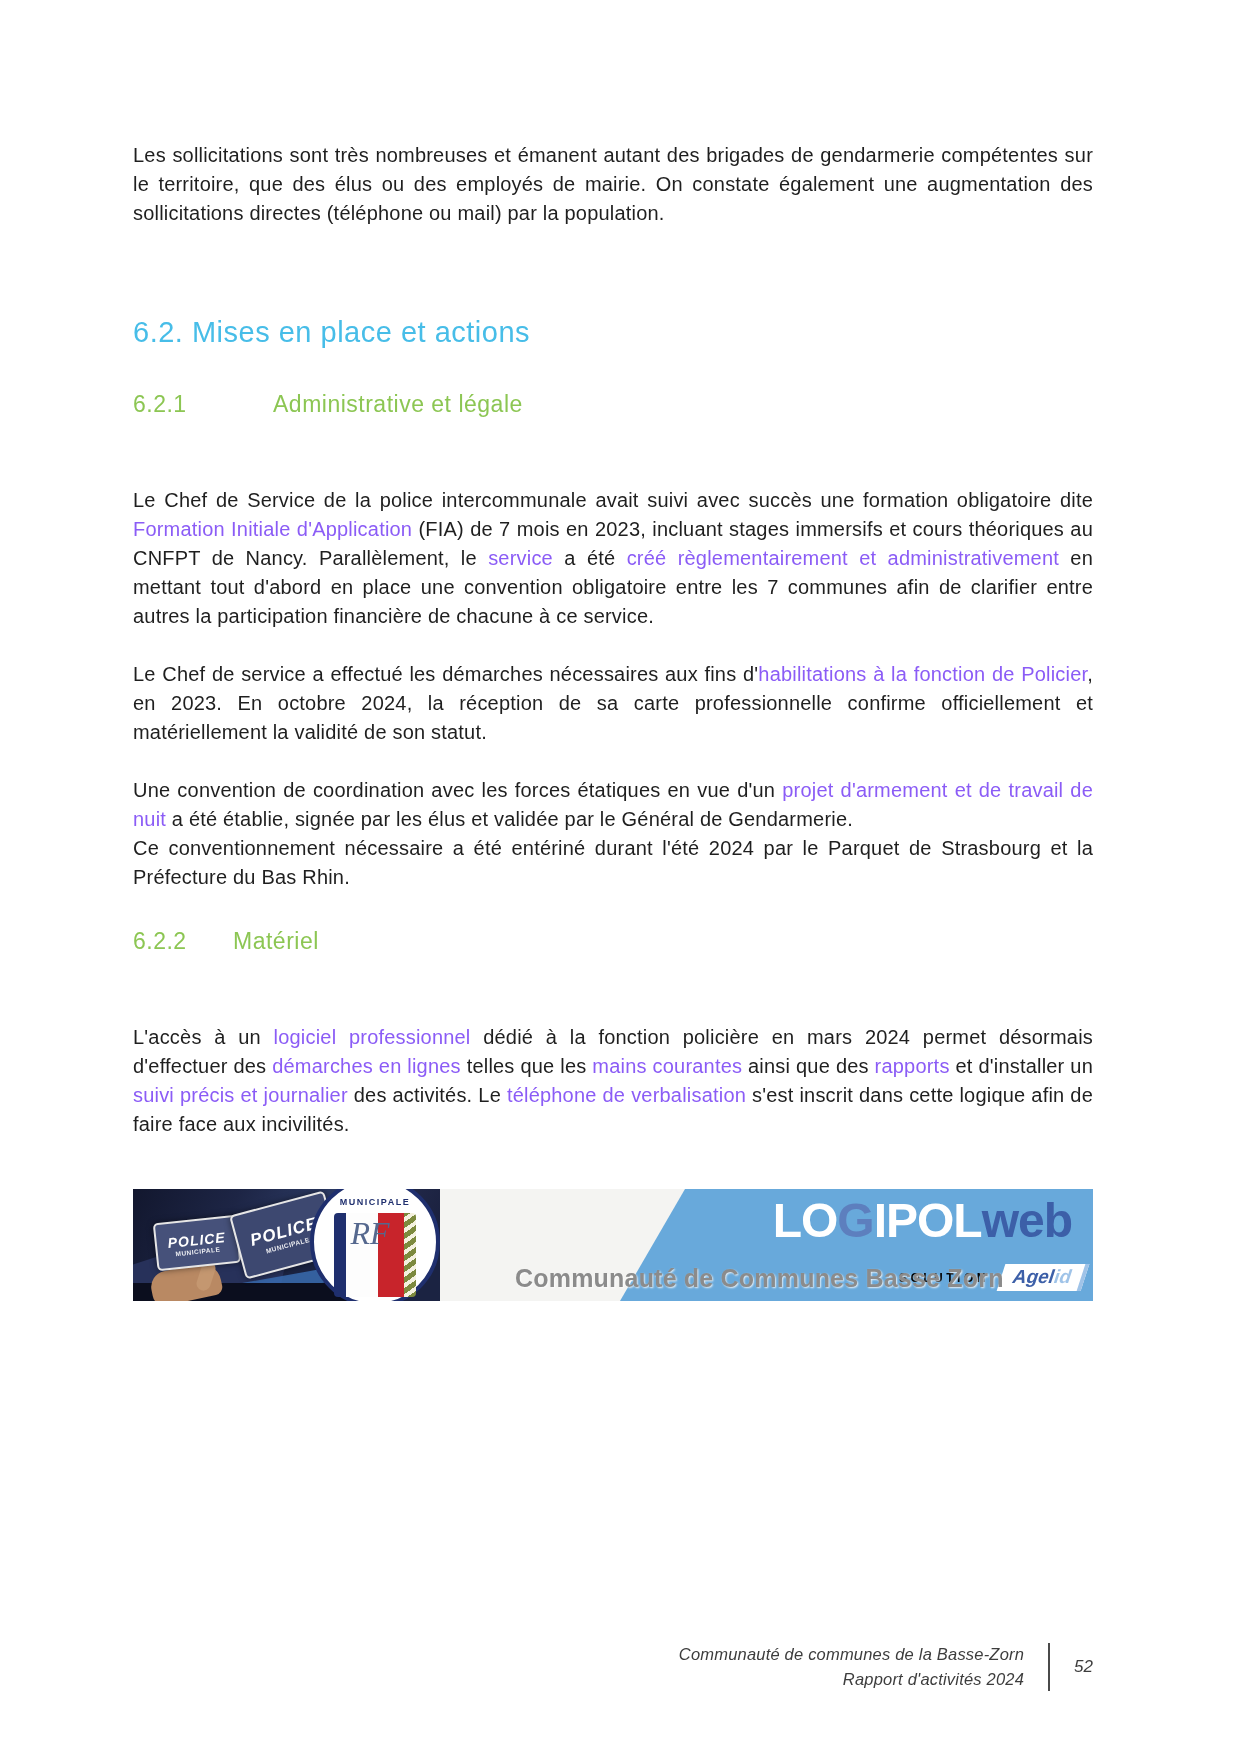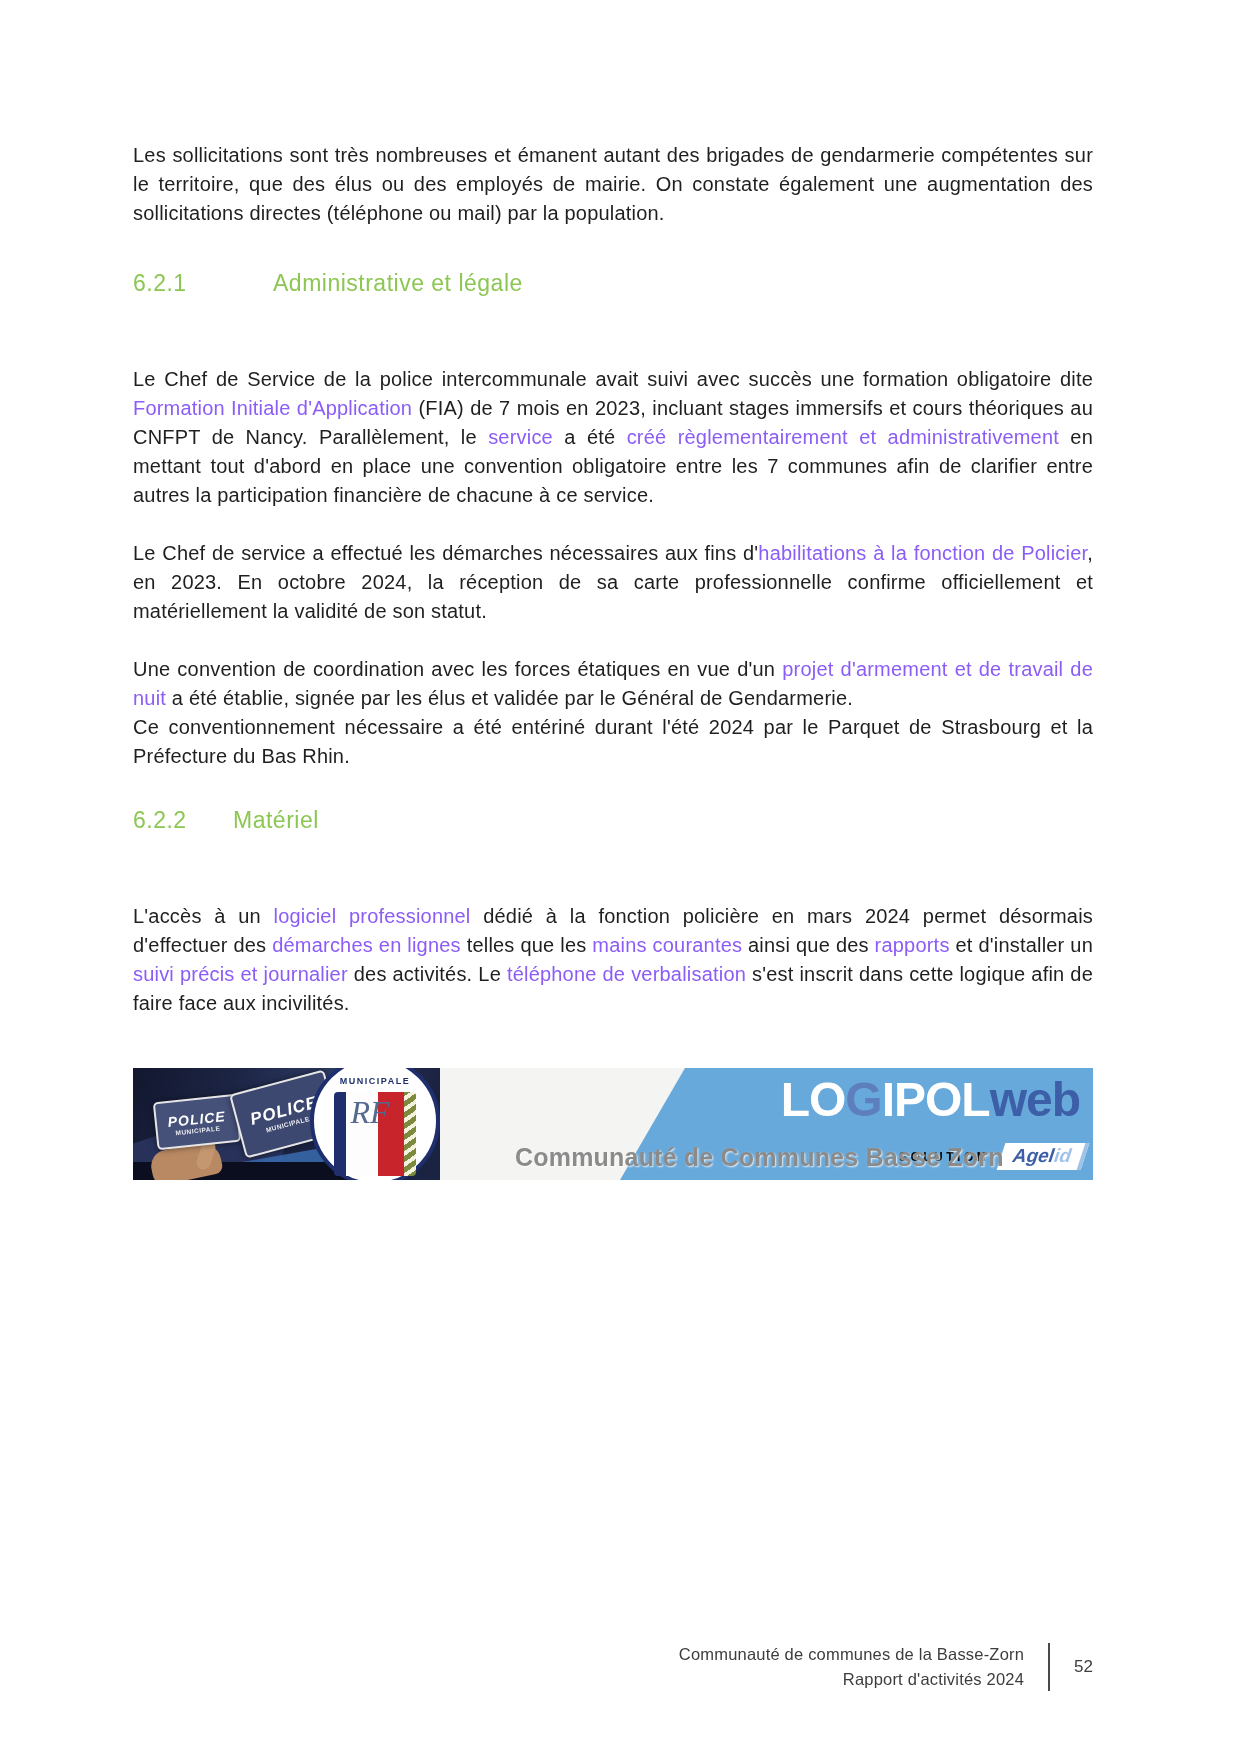--- a/index.html
+++ b/index.html
@@ -130,21 +130,21 @@
     clip-path:polygon(65px 0, 473px 0, 473px 112px, 0 112px);
   }
   .banner-caption {
     position:absolute; left:382px; bottom:8px;
     font-size:25px; font-weight:bold; color:#8b8b8b;
     letter-spacing:0.2px;
     text-shadow:1px 1px 2px rgba(255,255,255,.85);
     z-index:3;
   }
   .logipol {
-    position:absolute; right:13px; top:4px;
+    position:absolute; right:21px; top:4px;
     font-size:48px; font-weight:bold; letter-spacing:-1px;
     z-index:2; white-space:nowrap;
   }
   .logipol .lg-white { color:#ffffff; }
   .logipol .lg-g { color:#5d7fbe; }
   .logipol .lg-web { color:#3c5fa8; }
   .solution-row {
     position:absolute; right:8px; bottom:10px;
     display:flex; align-items:center; gap:12px; z-index:2;
   }
@@ -160,37 +160,38 @@
   .agelid-inner {
     transform:skewX(18deg);
     font-size:19px; font-weight:bold;
   }
   .agelid-inner .ag-a { color:#3c5fa8; }
   .agelid-inner .ag-id { color:#9fc3e8; }
 
   
   .footer {
     position:absolute; right:147px; top:1642px;
-    display:flex; align-items:center; gap:24px;
+    display:flex; align-items:center; gap:24px;font-style:italic;
   }
   .footer-text {
     text-align:right; font-size:16.5px; line-height:25px; color:#3d3d3d;
     letter-spacing:0.2px;
   }
   .footer-divider { width:2px; height:48px; background:#4a4a4a; }
   .footer-page { font-size:17px; color:#3d3d3d; }
 </style>
 </head>
 <body>
 
 <div class="page">
   <div class="content">
 
     <p class="body-text intro"><span>Les sollicitations sont très nombreuses et émanent autant des brigades de gendarmerie compétentes sur le territoire, que des élus ou des employés de mairie. On constate également une augmentation des sollicitations directes (téléphone ou mail) par la population.</span></p>
 
+    <div class="h1">6.2. Mises en place et actions</div>
 
     <div class="h2 h2-621">
       <span class="h2-num">6.2.1</span>
       <span>Administrative et légale</span>
     </div>
 
     <p class="body-text para-gap-lg"><span>Le Chef de Service de la police intercommunale avait suivi avec succès une formation obligatoire dite </span><span class="seg-blue">Formation Initiale d'Application</span><span> (FIA) de 7 mois en 2023, incluant stages immersifs et cours théoriques au CNFPT de Nancy. Parallèlement, le </span><span class="seg-blue">service</span><span> a été </span><span class="seg-blue">créé règlementairement et administrativement</span><span> en mettant tout d'abord en place une convention obligatoire entre les 7 communes afin de clarifier entre autres la participation financière de chacune à ce service.</span></p>
 
     <p class="body-text para-gap"><span>Le Chef de service a effectué les démarches nécessaires aux fins d'</span><span class="seg-blue">habilitations à la fonction de Policier</span><span>, en 2023. En octobre 2024, la réception de sa carte professionnelle confirme officiellement et matériellement la validité de son statut.</span></p>
 

